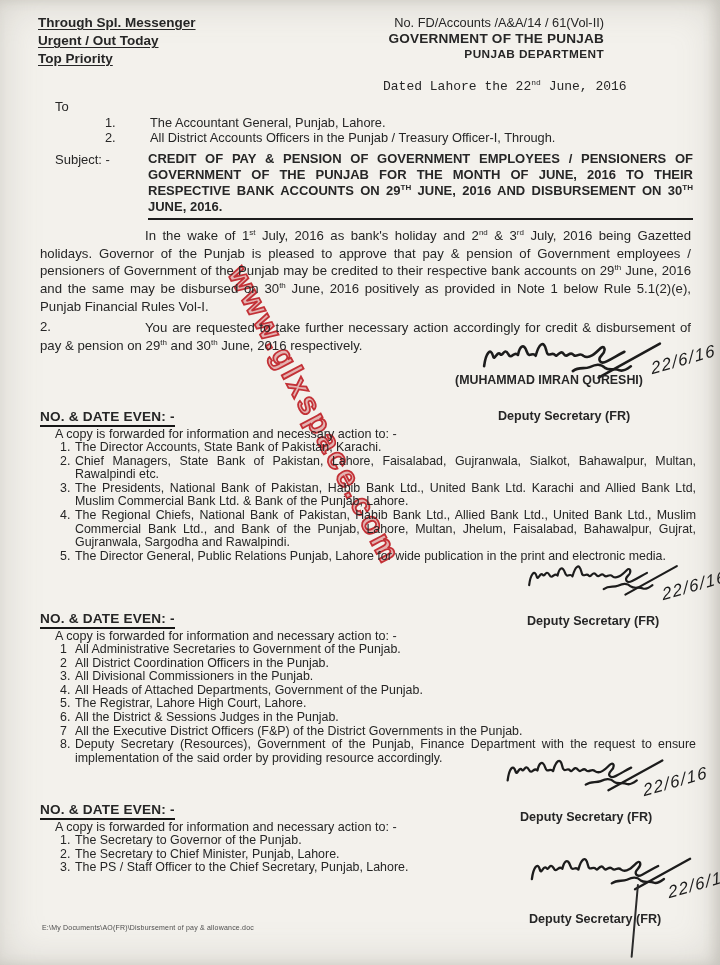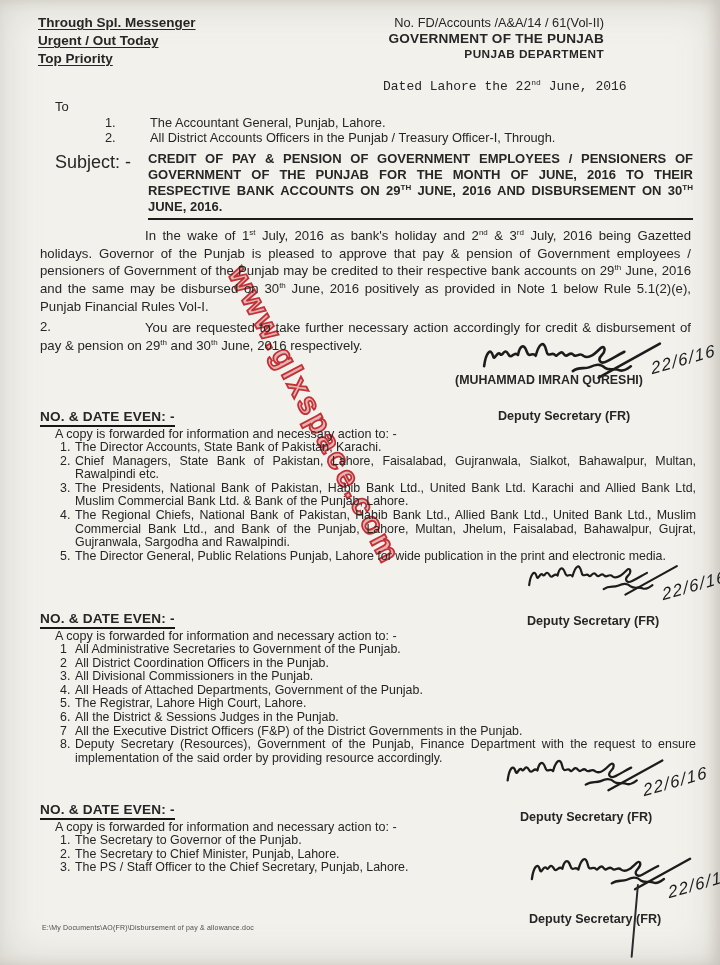--- a/index.html
+++ b/index.html
@@ -19,21 +19,21 @@
   .hdr-right{width:236px;text-align:right;}
   .ref-no{font-size:12.8px;line-height:16px;white-space:nowrap;}
   .org{font-weight:bold;font-size:13.6px;line-height:16px;letter-spacing:.2px;}
   .dept{font-weight:bold;font-size:11.8px;line-height:14px;letter-spacing:.4px;}
   .date-line{font-size:13px;font-family:Liberation Mono, monospace;}
 
   .to-label{font-size:13px;}
   .to-li{display:flex;font-size:12.8px;line-height:14.6px;}
   .to-num{width:45px;flex:none;}
 
-  .subj-label{font-size:18px;}
+  .subj-label{font-size:13px;}
   .subject{
     width:545px;font-size:13px;font-weight:bold;line-height:15.9px;
     text-align:justify;border-bottom:2px solid #1d1d1d;padding-bottom:3px;
   }
 
   .para{width:651px;font-size:13.2px;line-height:17.7px;text-align:justify;}
   .indent{text-indent:105px;}
   .pnum{position:absolute;left:0;top:0;font-size:13.2px;}
 
   .sec-head{font-size:13.6px;font-weight:bold;letter-spacing:.2px;

